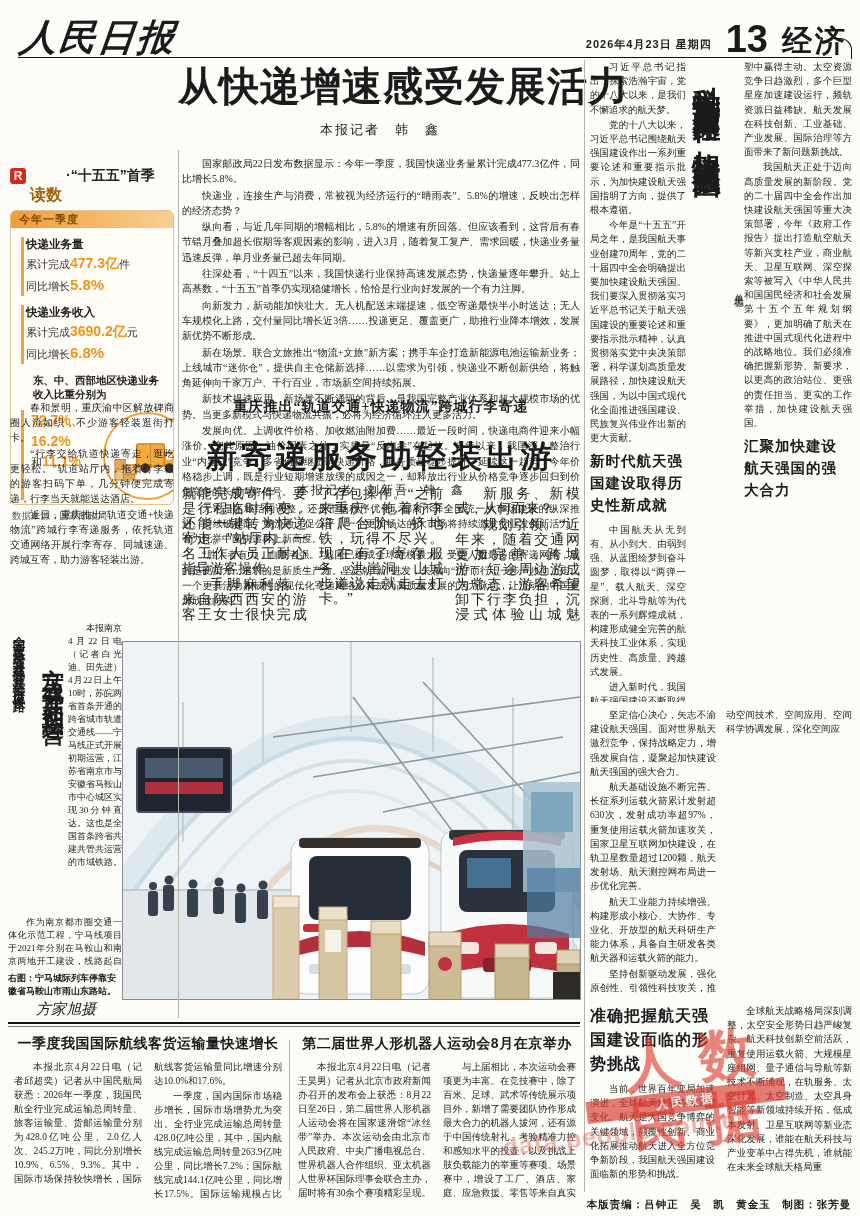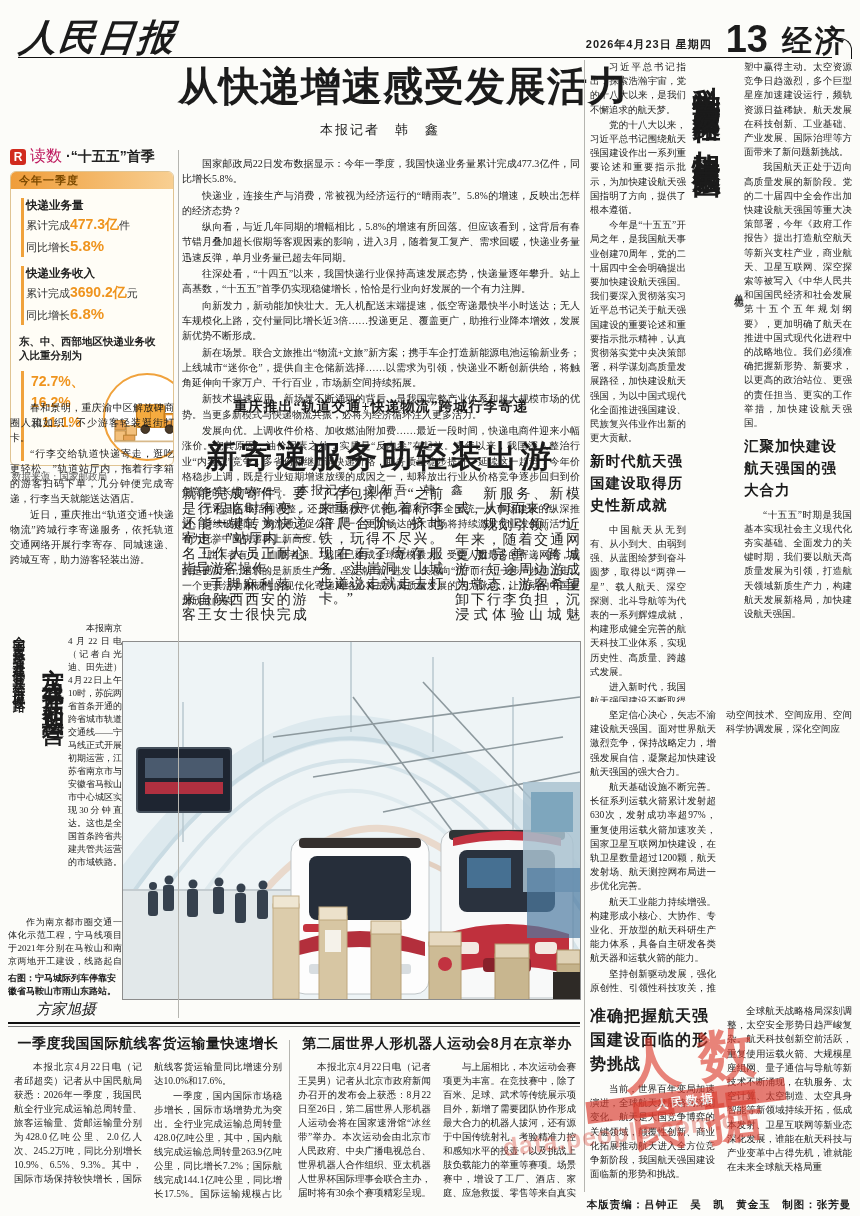--- a/index.html
+++ b/index.html
@@ -29,21 +29,21 @@
   .lead-head{position:absolute;left:178px;top:62px;width:404px;text-align:center;}
   .lead-title{font-size:40px;font-weight:bold;line-height:50px;letter-spacing:1px;white-space:nowrap;}
   .lead-byline{font-size:13px;margin-top:9px;letter-spacing:2px;}
   .lead-cols{position:absolute;left:182px;top:156px;width:398px;height:236px;
              font-size:10px;line-height:15.3px;}
   
   .stats{position:absolute;left:10px;top:146px;width:164px;font-family:"Liberation Sans",sans-serif;}
   .stats-title{display:flex;align-items:center;gap:4px;margin-bottom:4px;}
   .rlogo{width:16px;height:16px;background:#d12b1e;color:#fff;font-weight:bold;font-size:12px;
          display:flex;align-items:center;justify-content:center;border-radius:3px;}
-  .st-em{color:#be185d;font-weight:normal;font-size:16px;}
+  .st-em{color:#a16207;font-weight:bold;font-size:16px;margin-top:39px;}
   .st-rest{font-weight:bold;font-size:14px;color:#222;}
   .sbox{border:1px solid #e0c492;border-radius:6px;background:#fffdf6;padding:0 0 4px 0;overflow:hidden;}
   .sbar{height:17px;background:linear-gradient(90deg,#ef9d3a,#f8cf92);color:#7c4a00;
         font-size:11px;font-weight:bold;line-height:17px;padding-left:8px;letter-spacing:1px;}
   .sitem{margin:9px 8px 0 10px;border-left:3px solid #f0a23c;padding-left:2px;}
   .slabel{font-weight:bold;font-size:11.5px;color:#222;line-height:1.35;}
   .sline{font-size:11px;color:#333;line-height:1.5;}
   .snum{color:#ef941e;font-weight:bold;font-size:14px;}
   .snum2{color:#ef941e;font-weight:bold;font-size:15px;}
   .sunit-em{color:#ef941e;font-weight:bold;font-size:14px;}
@@ -166,21 +166,21 @@
       <div class="sitem">
         <div class="slabel">快递业务量</div>
         <div class="sline"><span>累计完成</span><span class="snum">477.3</span><span class="sunit-em">亿</span><span>件</span></div>
         <div class="sline"><span>同比增长</span><span class="snum2">5.8%</span></div>
       </div>
       <div class="sitem">
         <div class="slabel">快递业务收入</div>
         <div class="sline"><span>累计完成</span><span class="snum">3690.2</span><span class="sunit-em">亿</span><span>元</span></div>
         <div class="sline"><span>同比增长</span><span class="snum2">6.8%</span></div>
       </div>
-      <div class="sitem" style="border-left:none;padding-left:0;margin-left:8px;">
+      <div class="sitem" style="border-left:none;padding-left:0;margin-left:22px;">
         <div class="slabel" style="font-size:10.5px;">东、中、西部地区快递业务收入比重分别为</div>
       </div>
       <div class="sregion">
         <div class="vals">
           <div class="rv">72.7%、</div>
           <div class="rv">16.2%</div>
           <div class="rv"><span style="color:#333;font-weight:normal;font-size:11px;">和</span><span>11.1%</span></div>
         </div>
         <div class="truckwrap">
           <svg width="70" height="52" viewBox="0 0 80 60">
@@ -346,21 +346,20 @@
 
       </div>
       <div class="astrip">
         <div class="atitle vert">科学谋划高质量发展路径，加快建设航天强国</div>
         <div class="aauthor vert">单忠德</div>
       </div>
       <div class="acolB">
         <p class="p cont">塑中赢得主动。太空资源竞争日趋激烈，多个巨型星座加速建设运行，频轨资源日益稀缺。航天发展在科技创新、工业基础、产业发展、国际治理等方面带来了新问题新挑战。</p>
         <p class="p">我国航天正处于迈向高质量发展的新阶段。党的二十届四中全会作出加快建设航天强国等重大决策部署，今年《政府工作报告》提出打造航空航天等新兴支柱产业，商业航天、卫星互联网、深空探索等被写入《中华人民共和国国民经济和社会发展第十五个五年规划纲要》，更加明确了航天在推进中国式现代化进程中的战略地位。我们必须准确把握新形势、新要求，以更高的政治站位、更强的责任担当、更实的工作举措，加快建设航天强国。</p>
         <h3 class="sub">汇聚加快建设航天强国的强大合力</h3>
-        <p class="p">“十五五”时期是我国基本实现社会主义现代化夯实基础、全面发力的关键时期，我们要以航天高质量发展为引领，打造航天领域新质生产力，构建航天发展新格局，加快建设航天强国。</p>
       </div>
     </div>
     <div class="amid">
       <p class="p">坚定信心决心，矢志不渝建设航天强国。面对世界航天激烈竞争，保持战略定力，增强发展自信，凝聚起加快建设航天强国的强大合力。</p>
       <p class="p">航天基础设施不断完善。长征系列运载火箭累计发射超630次，发射成功率超97%，重复使用运载火箭加速攻关，国家卫星互联网加快建设，在轨卫星数量超过1200颗，航天发射场、航天测控网布局进一步优化完善。</p>
       <p class="p">航天工业能力持续增强。构建形成小核心、大协作、专业化、开放型的航天科研生产能力体系，具备自主研发各类航天器和运载火箭的能力。</p>
       <p class="p">坚持创新驱动发展，强化原创性、引领性科技攻关，推动空间技术、空间应用、空间科学协调发展，深化空间应</p>
     </div>
   </div>
 

